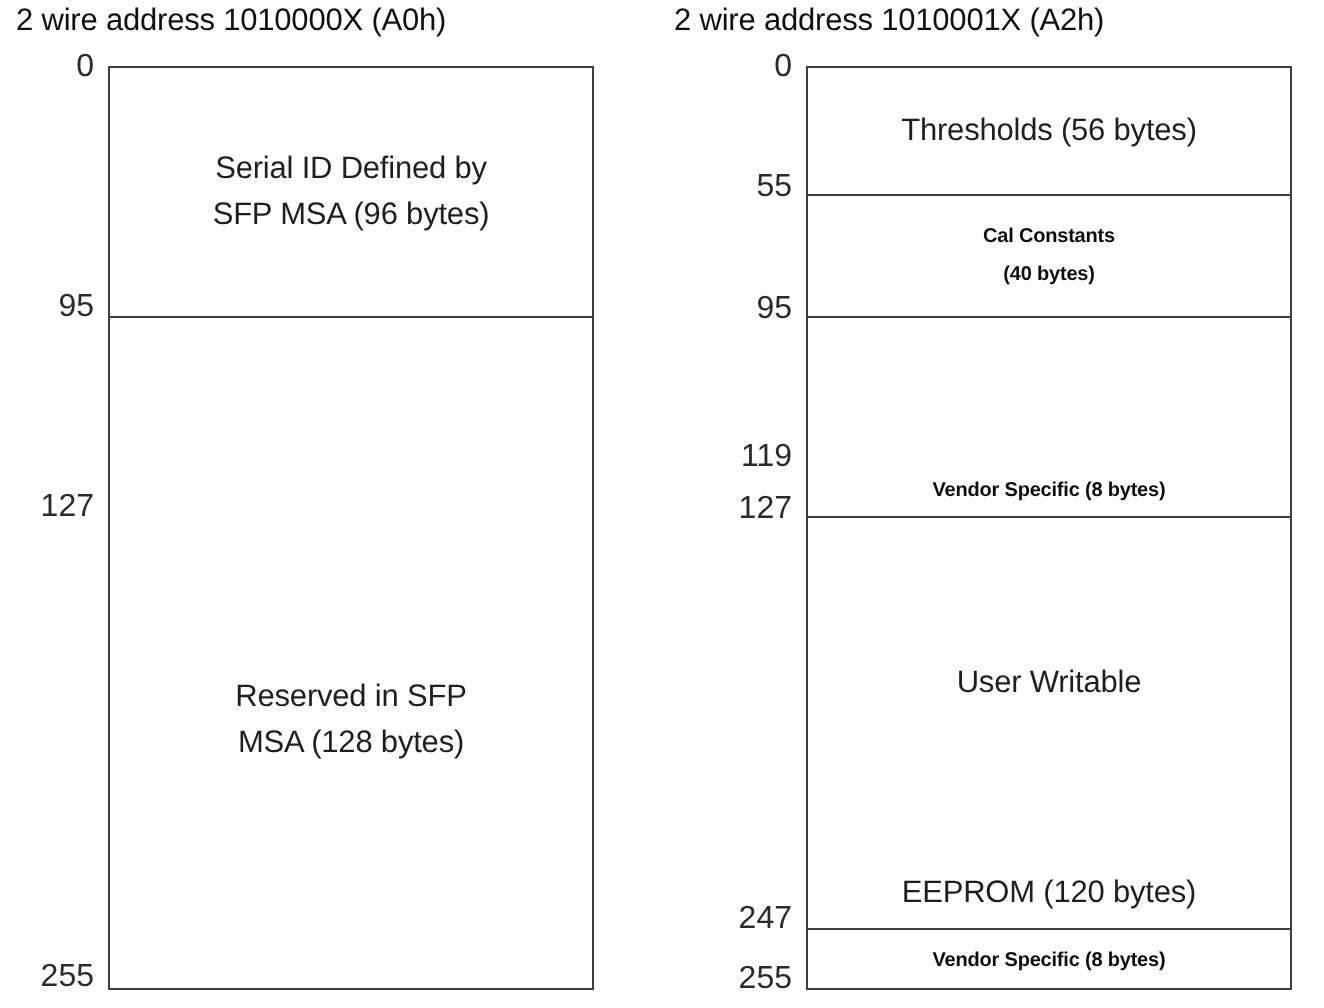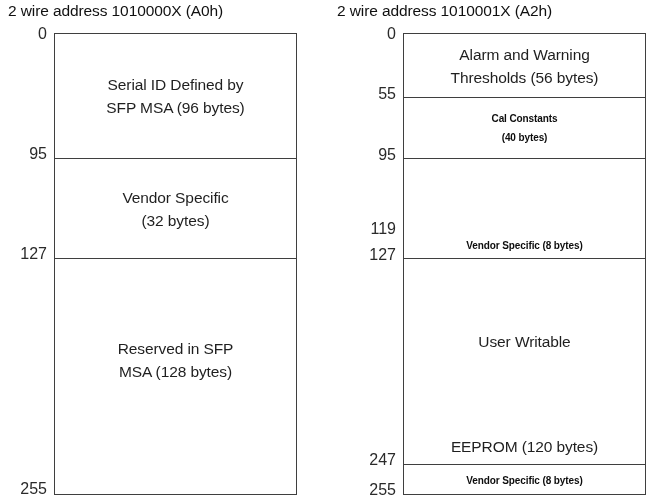--- a/index.html
+++ b/index.html
@@ -118,24 +118,20 @@
     <div class="addr" style="top:245px;">127</div>
     <div class="addr" style="top:480px;">255</div>
 
     <div class="map-box" id="box-a0h">
 
       <div class="region" style="top:0px; height:125px;">
         <div class="region-line">Serial ID Defined by</div>
         <div class="region-line">SFP MSA (96 bytes)</div>
       </div>
 
-      <div class="region" style="top:125px; height:100px;">
-        <div class="region-line">Vendor Specific</div>
-        <div class="region-line">(32 bytes)</div>
-      </div>
 
       <div class="region" style="top:225px; height:237px; justify-content:flex-start; padding-top:78px;">
         <div class="region-line">Reserved in SFP</div>
         <div class="region-line">MSA (128 bytes)</div>
       </div>
 
     </div>
   </div>
 
   <div class="column" id="col-a2h">
@@ -146,21 +142,20 @@
     <div class="addr" style="top:85px;">55</div>
     <div class="addr" style="top:146px;">95</div>
     <div class="addr" style="top:220px;">119</div>
     <div class="addr" style="top:246px;">127</div>
     <div class="addr" style="top:451px;">247</div>
     <div class="addr" style="top:481px;">255</div>
 
     <div class="map-box" id="box-a2h">
 
       <div class="region" style="top:0px; height:64px;">
-        <div class="region-line">Alarm and Warning</div>
         <div class="region-line">Thresholds (56 bytes)</div>
       </div>
 
       <div class="region bold" style="top:64px; height:61px;">
         <div class="region-line">Cal Constants</div>
         <div class="region-line">(40 bytes)</div>
       </div>
 
 
       <div class="region bold compact" style="top:199px; height:26px;">

